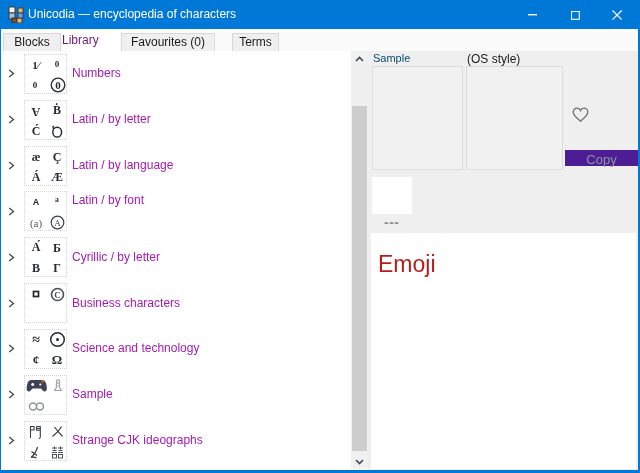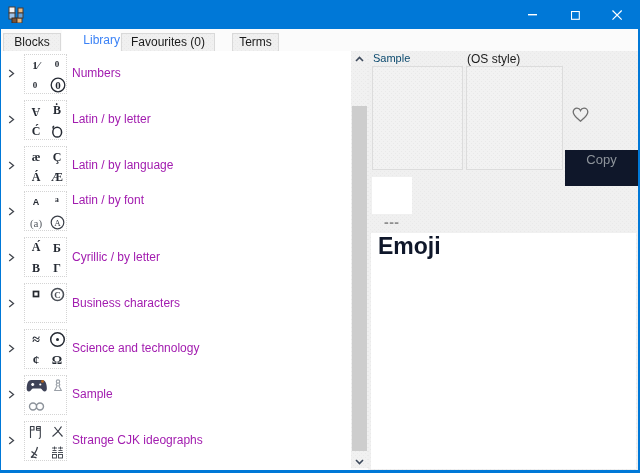--- a/index.html
+++ b/index.html
@@ -9,51 +9,52 @@
 
 #titlebar { position:absolute; left:0; top:0; width:640px; height:29px; background:#0078d7; }
 #title { position:absolute; left:28px; top:7px; font-size:12px; color:#fff; white-space:nowrap; }
 
 #bL { position:absolute; left:0; top:29px; width:1px; height:444px; background:#0078d7; }
 #bR { position:absolute; right:0; top:29px; width:2px; height:444px; background:#0078d7; }
 #bB { position:absolute; left:0; top:470px; width:640px; height:3px; background:#0078d7; }
 
 #tabstrip { position:absolute; left:1px; top:29px; width:637px; height:22px; background:#fbfbfb; }
 .tab { position:absolute; top:33px; height:28px; background-color:#f0f0f0; background-image:radial-gradient(circle at 0.5px 0.5px, #e9e9e9 0.5px, rgba(0,0,0,0) 0.5px), radial-gradient(circle at 0.5px 0.5px, #e9e9e9 0.5px, rgba(0,0,0,0) 0.5px); background-size:4px 4px; background-position:0 0, 2px 2px; border:1px solid #d9d9d9; font-size:12px; color:#1b1b1b; text-align:center; line-height:16px; }
-.tabsel { position:absolute; top:30px; height:21px; background:#ffffff; font-size:12px; color:#3b82f6; text-align:right; line-height:20px; }
+.tabsel { position:absolute; top:30px; height:21px; background:#ffffff; font-size:12px; color:#701a75; text-align:left; line-height:20px; }
 
 #tree { position:absolute; left:1px; top:51px; width:350px; height:419px; background:#ffffff; }
 #rpanel { position:absolute; left:368px; top:51px; width:270px; height:419px; background-color:#f0f0f0; background-image:radial-gradient(circle at 0.5px 0.5px, #e9e9e9 0.5px, rgba(0,0,0,0) 0.5px), radial-gradient(circle at 0.5px 0.5px, #e9e9e9 0.5px, rgba(0,0,0,0) 0.5px); background-size:4px 4px; background-position:0 0, 2px 2px; }
 #sbar { position:absolute; left:351px; top:51px; width:17px; height:417px; background-color:#f1f1f1; background-image:radial-gradient(circle at 0.5px 0.5px, #e9e9e9 0.5px, rgba(0,0,0,0) 0.5px), radial-gradient(circle at 0.5px 0.5px, #e9e9e9 0.5px, rgba(0,0,0,0) 0.5px); background-size:4px 4px; background-position:0 0, 2px 2px; }
 #sthumb { position:absolute; left:352px; top:106px; width:15px; height:345px; background:#cdcdcd; }
 .row-label { position:absolute; left:72px; font-size:12px; color:#a21caf; white-space:nowrap; }
 .ibox { position:absolute; left:24px; width:43px; height:40px; background:#fff; border:1px dotted #d4d4d4; }
 .chev { position:absolute; left:8px; }
 
 #lblSample { position:absolute; left:373px; top:52px; font-size:11px; color:#0c4a6e; }
 #lblOS { position:absolute; left:467px; top:52px; font-size:12px; color:#1b1b1b; }
 .sbox { position:absolute; top:66px; height:104px; background-color:#f2f2f2; border:1px solid #dcdcdc; background-image:radial-gradient(circle at 0.5px 0.5px, #e9e9e9 0.5px, rgba(0,0,0,0) 0.5px), radial-gradient(circle at 0.5px 0.5px, #e9e9e9 0.5px, rgba(0,0,0,0) 0.5px); background-size:4px 4px; background-position:0 0, 2px 2px; }
-#copybtn { position:absolute; left:565px; top:150px; width:73px; height:36px; background:#0f172a; font-size:13px; color:#8f959c; text-align:center; line-height:19px; }
+#copybtn { position:absolute; left:565px; top:150px; width:73px; height:16px; background:#4c1d95; font-size:13px; color:#8f959c; text-align:center; line-height:19px; }
 #whitebox { position:absolute; left:372px; top:177px; width:40px; height:37px; background:#ffffff; }
 #dashes { position:absolute; left:384px; top:214px; font-size:14px; font-weight:bold; color:#8f8f8f; letter-spacing:0.5px; }
 #emojiarea { position:absolute; left:371px; top:233px; width:265px; height:236px; background:#ffffff; }
-#emojih { position:absolute; left:7px; top:0; font-size:23px; font-weight:bold; color:#0f172a; }
+#emojih { position:absolute; left:7px; top:18px; font-size:23px; font-weight:normal; color:#b91c1c; }
 .g { position:absolute; font-family:"Liberation Serif", serif; color:#252a33; }
 </style>
 </head>
 <body>
 <div id="titlebar">
   <svg class="abs" style="left:8px;top:6px" width="17" height="17" viewBox="0 0 17 17">
     <rect x="1" y="1" width="6" height="6" fill="#f4f4f4" stroke="#4a3b32"></rect>
     <rect x="1" y="7" width="6" height="6" fill="#9ec3e8" stroke="#4a3b32"></rect>
     <rect x="4" y="12" width="5" height="5" fill="#7a5236" stroke="#3a2c22"></rect>
     <rect x="9" y="12" width="5" height="5" fill="#e8b77d" stroke="#4a3b32"></rect>
     <rect x="10" y="2" width="5" height="5" fill="#e8b77d" stroke="#4a3b32"></rect>
     <rect x="10" y="7" width="5" height="5" fill="#6aa3d8" stroke="#4a3b32"></rect>
   </svg>
+  <div id="title">Unicodia — encyclopedia of characters</div>
   <svg class="abs" style="left:528px;top:14px" width="9" height="2">
       <rect width="9" height="1.4" fill="#fff"></rect>
     </svg>
   <svg class="abs" style="left:571px;top:11px" width="9" height="9">
       <rect x="0.5" y="0.5" width="7.8" height="7.8" fill="none" stroke="#fff" stroke-width="1.1"></rect>
     </svg>
   <svg class="abs" style="left:612px;top:10px" width="11" height="11">
       <path d="M0.5 0.5 L9.7 9.7 M9.7 0.5 L0.5 9.7" stroke="#fff" stroke-width="1.2"></path>
     </svg>
 </div>

